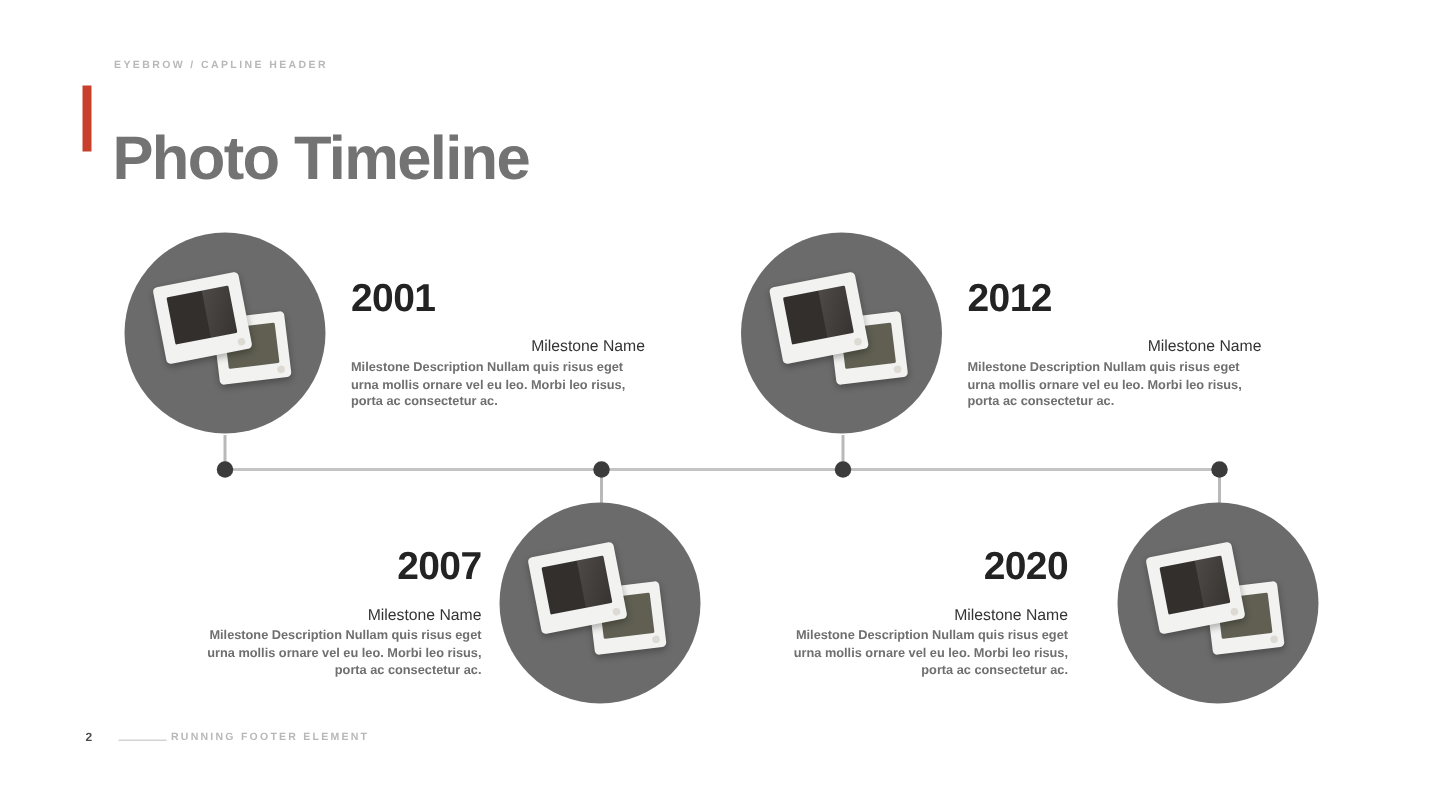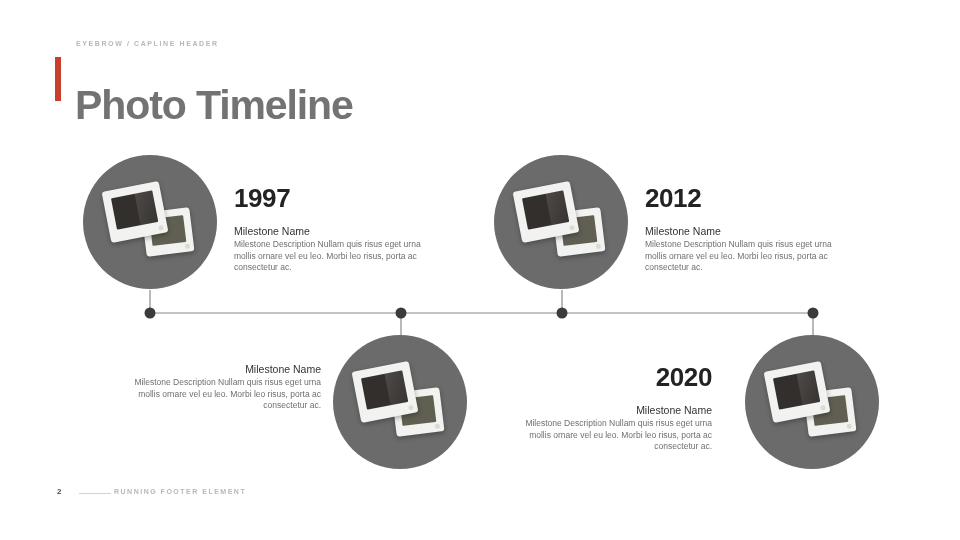--- a/index.html
+++ b/index.html
@@ -149,24 +149,25 @@
     line-height: 30px;
     color: #232323;
     margin-bottom: 11px;
   }
   .milestone .m-name {
     font-size: 10.5px;
     font-weight: 400;
     line-height: 14px;
     color: #333333;
     margin-bottom: 1px;
+    text-align: right;
   }
   .milestone .m-desc {
     font-size: 8.5px;
-    font-weight: 400;
+    font-weight: 700;
     line-height: 11.5px;
     color: #6f6f6f;
   }
   .align-right { text-align: right; }
 
   
   .footer-page {
     position: absolute;
     left: 57px;
     top: 487px;
@@ -259,32 +260,33 @@
       <div class="knob"></div>
     </div>
     <div class="slide slide-front">
       <div class="win"></div>
       <div class="knob"></div>
     </div>
   </div>
 </div>
 
 <div class="milestone" style="left:234px; top:183px;">
-  <div class="year">1997</div>
+  <div class="year">2001</div>
   <div class="m-name">Milestone Name</div>
   <div class="m-desc">Milestone Description Nullam quis risus eget urna mollis ornare vel eu leo. Morbi leo risus, porta ac consectetur ac.</div>
 </div>
 
 <div class="milestone" style="left:645px; top:183px;">
   <div class="year">2012</div>
   <div class="m-name">Milestone Name</div>
   <div class="m-desc">Milestone Description Nullam quis risus eget urna mollis ornare vel eu leo. Morbi leo risus, porta ac consectetur ac.</div>
 </div>
 
 <div class="milestone align-right" style="left:125px; top:362px;">
+  <div class="year">2007</div>
   <div class="m-name">Milestone Name</div>
   <div class="m-desc">Milestone Description Nullam quis risus eget urna mollis ornare vel eu leo. Morbi leo risus, porta ac consectetur ac.</div>
 </div>
 
 <div class="milestone align-right" style="left:516px; top:362px;">
   <div class="year">2020</div>
   <div class="m-name">Milestone Name</div>
   <div class="m-desc">Milestone Description Nullam quis risus eget urna mollis ornare vel eu leo. Morbi leo risus, porta ac consectetur ac.</div>
 </div>
 

